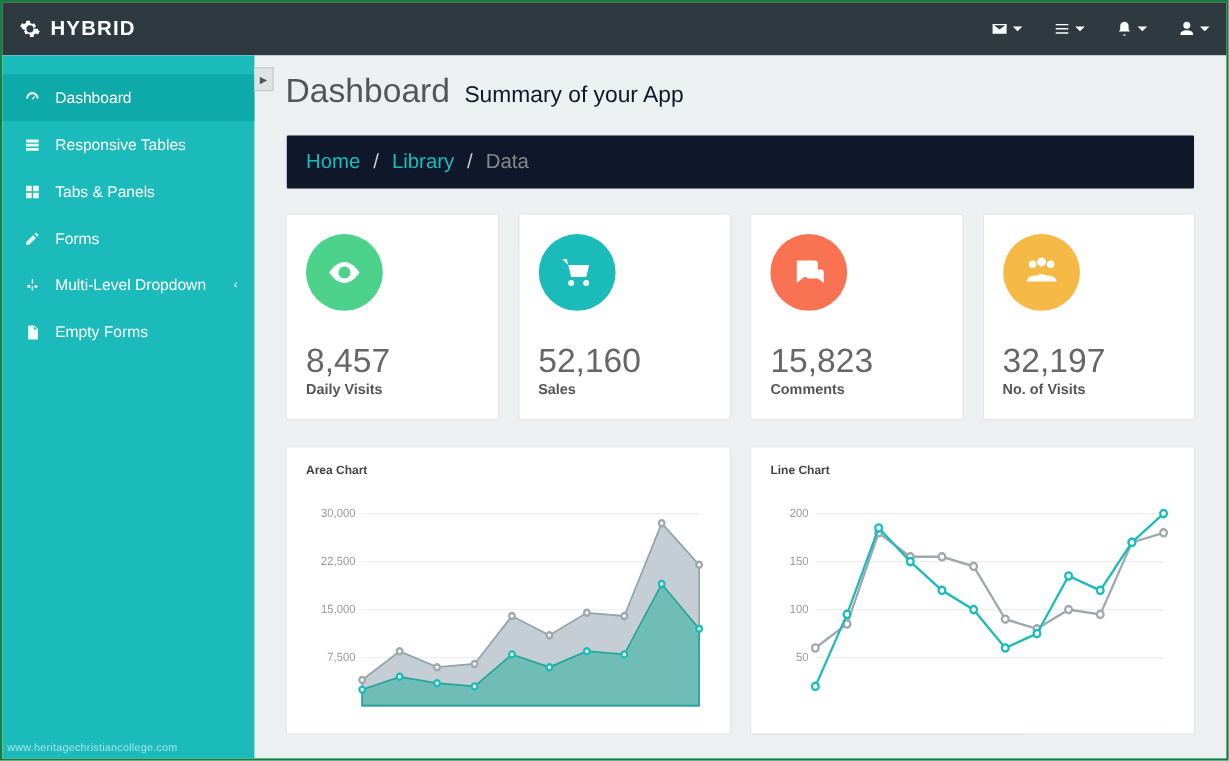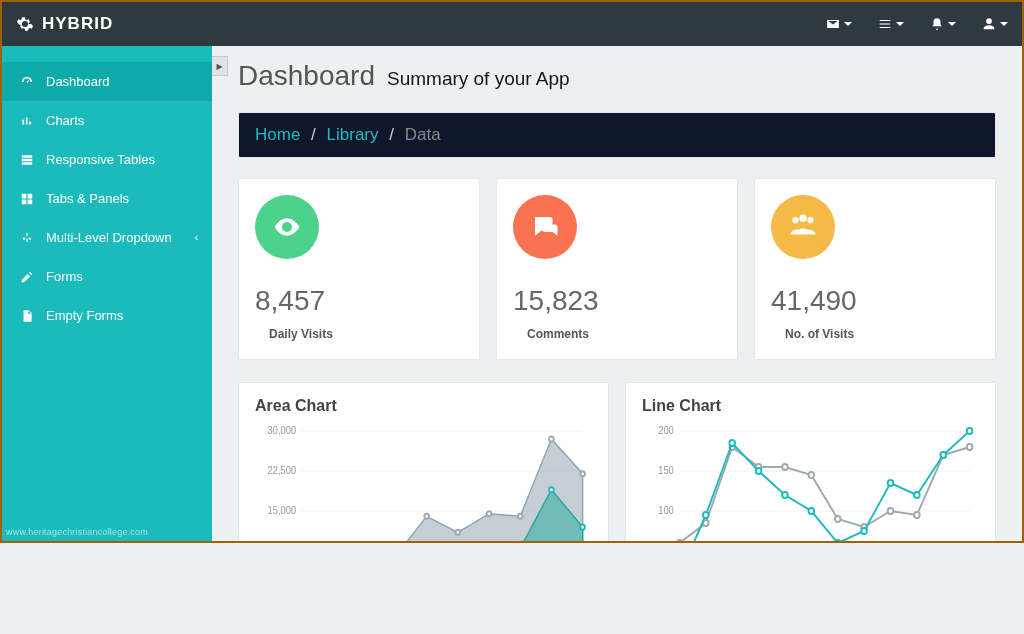--- a/index.html
+++ b/index.html
@@ -1,17 +1,17 @@
 <!DOCTYPE html>
 <html><head>
   <meta charset="utf-8">
   <style>
     * { box-sizing: border-box; margin: 0; padding: 0; font-family: Arial, Helvetica, sans-serif; }
     body { background: #ecf0f1; overflow: hidden; }
-    .app { width: 1024px; height: 543px; border: 2px solid #a16207; display: flex; flex-direction: column; position: relative; }
+    .app { width: 1024px; height: 634px; border: 2px solid #15803d; display: flex; flex-direction: column; position: relative; }
 
     
     .header { height: 44px; background: #2f3a40; display: flex; align-items: center; padding: 0 14px; color: #fff; }
     .brand { display: flex; align-items: center; gap: 8px; font-weight: bold; font-size: 17px; letter-spacing: 1px; }
     .brand svg { width: 18px; height: 18px; fill: #fff; }
     .header-right { margin-left: auto; display: flex; gap: 26px; align-items: center; }
     .header-icon { display: inline-flex; align-items: center; gap: 4px; cursor: pointer; color: #fff; }
     .header-icon svg { width: 14px; height: 14px; fill: #fff; }
     .caret { width: 0; height: 0; border-left: 4px solid transparent; border-right: 4px solid transparent; border-top: 4px solid #fff; display: inline-block; }
 
@@ -36,27 +36,27 @@
 
     .breadcrumb { background: #0f172a; padding: 12px 16px; border: 1px solid #e6e6e6; border-radius: 2px; font-size: 17px; color: #888; margin-bottom: 20px; }
     .breadcrumb a { color: #1bbbbc; text-decoration: none; }
     .breadcrumb .sep { margin: 0 6px; color: #ccc; }
 
     
     .stat-row { display: flex; gap: 16px; margin-bottom: 22px; }
     .stat-card { flex: 1; background: #fff; border: 1px solid #e6e6e6; border-radius: 2px; padding: 16px 16px 18px; }
     .stat-circle { width: 64px; height: 64px; border-radius: 50%; display: flex; align-items: center; justify-content: center; margin-bottom: 26px; }
     .stat-circle svg { width: 30px; height: 30px; fill: #fff; }
-    .stat-value { font-size: 28px; color: #666; font-weight: 400; margin-bottom: 10px; }
-    .stat-label { font-size: 12px; color: #555; font-weight: bold; margin-left: 14px; }
+    .stat-value { font-size: 28px; color: #666; font-weight: 400; }
+    .stat-label { font-size: 12px; color: #555; font-weight: bold; }
 
     
     .chart-row { display: flex; gap: 16px; }
     .chart-panel { flex: 1; background: #fff; border: 1px solid #e6e6e6; border-radius: 2px; padding: 14px 16px 8px; }
-    .chart-title { font-size: 16px; font-weight: bold; color: #444; margin-bottom: 6px; }
+    .chart-title { font-size: 10px; font-weight: bold; color: #444; margin-bottom: 20px; }
     .chart-svg { width: 100%; height: 180px; }
 
     .ytick text { font-size: 10px; fill: #999; }
     .gridline { stroke: #eee; stroke-width: 1; }
     .area1 { fill: #b0bec5; fill-opacity: 0.75; stroke: #90a4ae; stroke-width: 1.5; }
     .area2 { fill: #4db6ac; fill-opacity: 0.7; stroke: #26a69a; stroke-width: 1.5; }
     .line-a { fill: none; stroke: #9fa8ac; stroke-width: 2; }
     .line-b { fill: none; stroke: #1bbbbc; stroke-width: 2; }
     .dot-a { fill: #fff; stroke: #9fa8ac; stroke-width: 2; }
     .dot-b { fill: #fff; stroke: #1bbbbc; stroke-width: 2; }
@@ -105,48 +105,42 @@
   <div class="body">
     <div class="sidebar">
       <div class="side-item active">
         <svg viewBox="0 0 24 24">
             <path d="M12 3a9 9 0 00-9 9h3a6 6 0 0112 0h3a9 9 0 00-9-9zm-1 9l6-5-4 7z"></path>
           </svg>
         <span>Dashboard</span>
       </div>
       <div class="side-item">
         <svg viewBox="0 0 24 24">
-            <path d="M4 18h3v-8H4zm6 0h3V6h-3zm6 0h3v-5h-3z"></path>
-          </svg>
-        <span>Charts</span>
-      </div>
-      <div class="side-item">
-        <svg viewBox="0 0 24 24">
             <path d="M3 4h18v4H3zm0 6h18v4H3zm0 6h18v4H3z"></path>
           </svg>
         <span>Responsive Tables</span>
       </div>
       <div class="side-item">
         <svg viewBox="0 0 24 24">
             <path d="M3 3h8v8H3zm10 0h8v8h-8zM3 13h8v8H3zm10 0h8v8h-8z"></path>
           </svg>
         <span>Tabs &amp; Panels</span>
+      </div>
+      <div class="side-item">
+        <svg viewBox="0 0 24 24">
+            <path d="M3 17l10-10 4 4L7 21H3zM15 5l2-2 4 4-2 2z"></path>
+          </svg>
+        <span>Forms</span>
       </div>
       <div class="side-item">
         <svg viewBox="0 0 24 24">
             <path d="M11 3h2v6h-2zm-6 8h4v4H5zm10 0h4v4h-4zM11 13h2v6h-2z"></path>
           </svg>
         <span>Multi-Level Dropdown</span>
         <span class="side-chevron">‹</span>
-      </div>
-      <div class="side-item">
-        <svg viewBox="0 0 24 24">
-            <path d="M3 17l10-10 4 4L7 21H3zM15 5l2-2 4 4-2 2z"></path>
-          </svg>
-        <span>Forms</span>
       </div>
       <div class="side-item">
         <svg viewBox="0 0 24 24">
             <path d="M6 2h9l5 5v15H6zM14 3v5h5"></path>
           </svg>
         <span>Empty Forms</span>
       </div>
     </div>
 
     <div class="collapse-tab">▶</div>
@@ -169,35 +163,44 @@
         <div class="stat-card">
           <div class="stat-circle" style="background:#4cd28a">
             <svg viewBox="0 0 24 24">
                 <path d="M12 5C6 5 2 12 2 12s4 7 10 7 10-7 10-7-4-7-10-7zm0 11a4 4 0 110-8 4 4 0 010 8z"></path>
               </svg>
           </div>
           <div class="stat-value">8,457</div>
           <div class="stat-label">Daily Visits</div>
         </div>
         <div class="stat-card">
+          <div class="stat-circle" style="background:#1bbbbc">
+            <svg viewBox="0 0 24 24">
+                <path d="M6 7h14l-2 8H8zM6 7L5 3H2m6 18a2 2 0 100-4 2 2 0 000 4zm10 0a2 2 0 100-4 2 2 0 000 4z"></path>
+              </svg>
+          </div>
+          <div class="stat-value">52,160</div>
+          <div class="stat-label">Sales</div>
+        </div>
+        <div class="stat-card">
           <div class="stat-circle" style="background:#f97352">
             <svg viewBox="0 0 24 24">
                 <path d="M4 4h12a2 2 0 012 2v7a2 2 0 01-2 2H9l-5 4V4zm6 6h10a2 2 0 012 2v7l-4-3h-6a2 2 0 01-2-2z"></path>
               </svg>
           </div>
           <div class="stat-value">15,823</div>
           <div class="stat-label">Comments</div>
         </div>
         <div class="stat-card">
           <div class="stat-circle" style="background:#f5b946">
             <svg viewBox="0 0 24 24">
                 <path d="M12 8a3 3 0 110-6 3 3 0 010 6zM6 9a2.5 2.5 0 110-5 2.5 2.5 0 010 5zm12 0a2.5 2.5 0 110-5 2.5 2.5 0 010 5zM2 18c0-2.5 3-4 6-4 .3 0 .6 0 .9.1A6 6 0 007 18H2zm5 0c0-2.8 2.5-5 5-5s5 2.2 5 5H7zm10 0a6 6 0 00-1.9-3.9c.3-.1.6-.1.9-.1 3 0 6 1.5 6 4h-5z"></path>
               </svg>
           </div>
-          <div class="stat-value">41,490</div>
+          <div class="stat-value">32,197</div>
           <div class="stat-label">No. of Visits</div>
         </div>
       </div>
 
       <div class="chart-row">
         <div class="chart-panel">
           <div class="chart-title">Area Chart</div>
           <svg class="chart-svg" id="area-chart" viewBox="0 0 360 180" preserveAspectRatio="none">
               <line x1="50" x2="350" y1="10" y2="10" class="gridline"></line>
               <g class="ytick">

